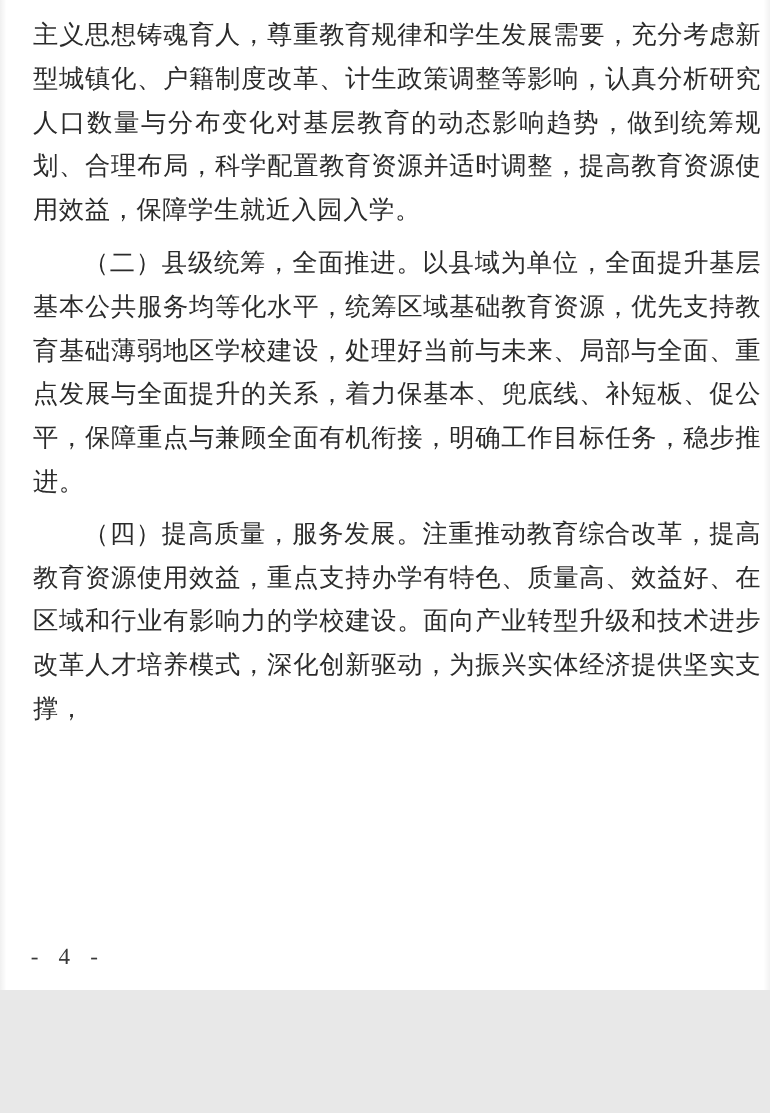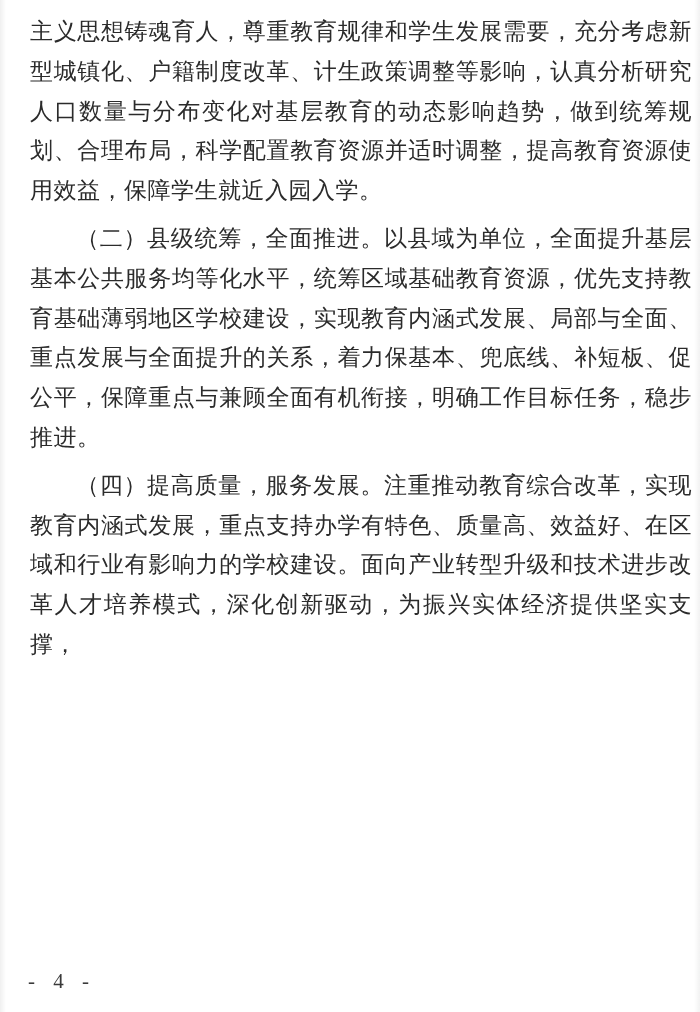--- a/index.html
+++ b/index.html
@@ -3,21 +3,21 @@
 <meta charset="utf-8">
 <style>
   html, body {
     margin: 0;
     padding: 0;
     background: #e8e8e8;
   }
   .page {
     position: relative;
     width: 700px;
-    height: 1012px;
+    height: 900px;
     margin: 0 auto;
     background: #ffffff;
     overflow: hidden;
     font-family: "Liberation Serif", serif;
   }
   
   .page::before, .page::after {
     content: "";
     position: absolute;
     top: 0; bottom: 0;
@@ -63,17 +63,17 @@
     letter-spacing: 2px;
     word-spacing: 9px;
   }
 </style>
 </head>
 <body>
 
 <div class="page">
   <div class="content">
     <p class="para no-indent">主义思想铸魂育人，尊重教育规律和学生发展需要，充分考虑新型城镇化、户籍制度改革、计生政策调整等影响，认真分析研究人口数量与分布变化对基层教育的动态影响趋势，做到统筹规划、合理布局，科学配置教育资源并适时调整，提高教育资源使用效益，保障学生就近入园入学。</p>
-    <p class="para">（二）县级统筹，全面推进。以县域为单位，全面提升基层基本公共服务均等化水平，统筹区域基础教育资源，优先支持教育基础薄弱地区学校建设，实现教育内涵式发展、局部与全面、重点发展与全面提升的关系，着力保基本、兜底线、补短板、促公平，保障重点与兼顾全面有机衔接，明确工作目标任务，稳步推进。</p>
-    <p class="para">（四）提高质量，服务发展。注重推动教育综合改革，实现教育内涵式发展，重点支持办学有特色、质量高、效益好、在区域和行业有影响力的学校建设。面向产业转型升级和技术进步改革人才培养模式，深化创新驱动，为振兴实体经济提供坚实支撑，</p>
+    <p class="para">（二）县级统筹，全面推进。以县域为单位，全面提升基层基本公共服务均等化水平，统筹区域基础教育资源，优先支持教育基础薄弱地区学校建设，处理好当前与未来、局部与全面、重点发展与全面提升的关系，着力保基本、兜底线、补短板、促公平，保障重点与兼顾全面有机衔接，明确工作目标任务，稳步推进。</p>
+    <p class="para">（四）提高质量，服务发展。注重推动教育综合改革，提高教育资源使用效益，重点支持办学有特色、质量高、效益好、在区域和行业有影响力的学校建设。面向产业转型升级和技术进步改革人才培养模式，深化创新驱动，为振兴实体经济提供坚实支撑，</p>
   </div>
   <div class="footer">- 4 -</div>
 </div>
 
 </body></html>

